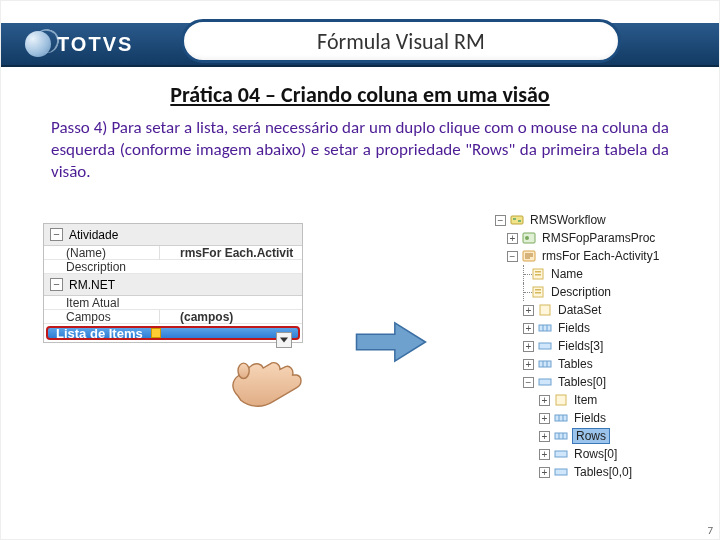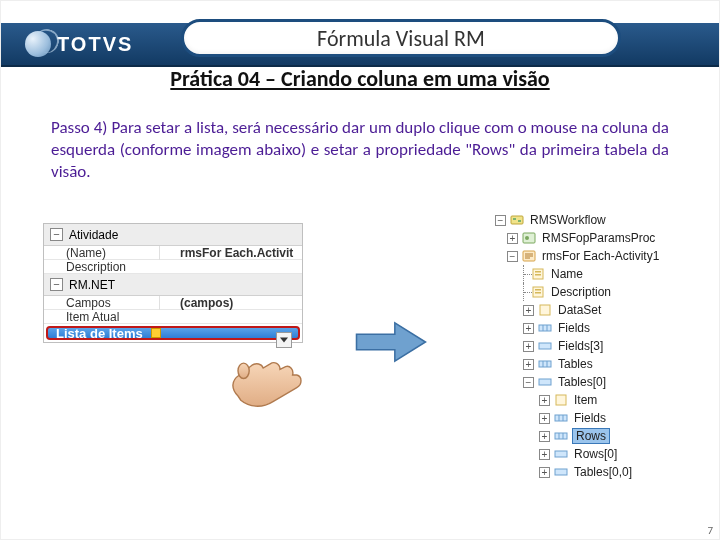--- a/index.html
+++ b/index.html
@@ -51,35 +51,35 @@
     font-size:20px;
     font-weight:700;
     letter-spacing:2px;
     font-family: "Segoe UI", Arial, sans-serif;
   }
   .title-pill {
     position: absolute;
     top: 18px;
     left: 180px;
     width: 440px;
-    height: 38px;
+    height: 44px;
     background: #fff;
     border: 3px solid #1d4d7e;
     border-radius: 22px;
     display: flex;
     align-items: center;
     justify-content: center;
     font-size: 22px;
     color: #333;
     box-shadow: inset 0 -2px 4px rgba(0,0,0,.05);
     text-align: right;
   }
   .subtitle {
     position: absolute;
-    top: 64px;
+    top: 80px;
     left: 0; right: 0;
     text-align: center;
     font-size: 22px;
     font-weight: 700;
     text-decoration: underline;
     color: #111;
   }
   .bodytext {
     position: absolute;
     top: 116px;
@@ -286,26 +286,26 @@
   </div>
   <div class="pg-row">
     <span class="k">Description</span>
     <span class="v"></span>
   </div>
   <div class="pg-cat">
     <span class="pg-collapse">−</span>
     <span class="pg-cat-label">RM.NET</span>
   </div>
   <div class="pg-row">
+    <span class="k">Item Atual</span>
+    <span class="v"></span>
+  </div>
+  <div class="pg-row">
     <span class="k">Campos</span>
     <span class="v">(campos)</span>
-  </div>
-  <div class="pg-row">
-    <span class="k">Item Atual</span>
-    <span class="v"></span>
   </div>
   <div class="pg-selected">
     <span>Lista de Items</span>
     <span class="marker"></span>
     <span class="dd">
       <svg viewBox="0 0 10 6">
           <path d="M0 0 L10 0 L5 6 Z" fill="#333"></path>
         </svg>
     </span>
   </div>

